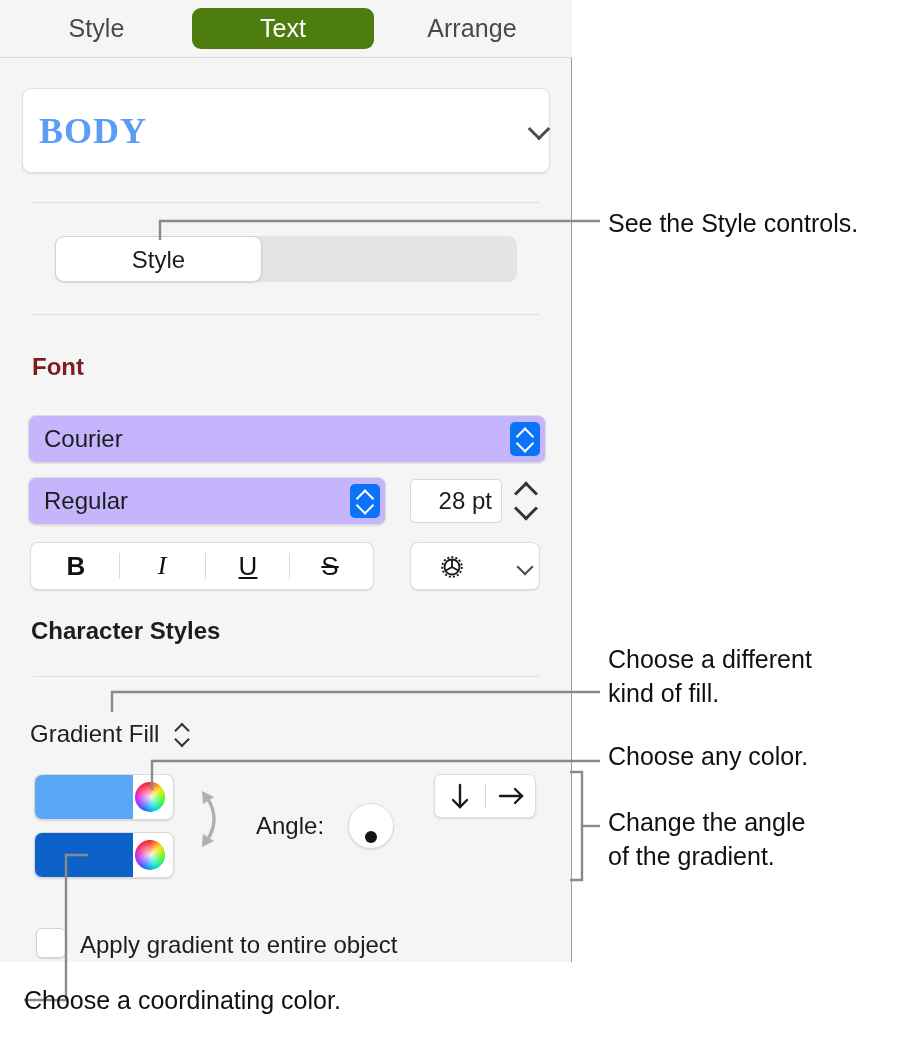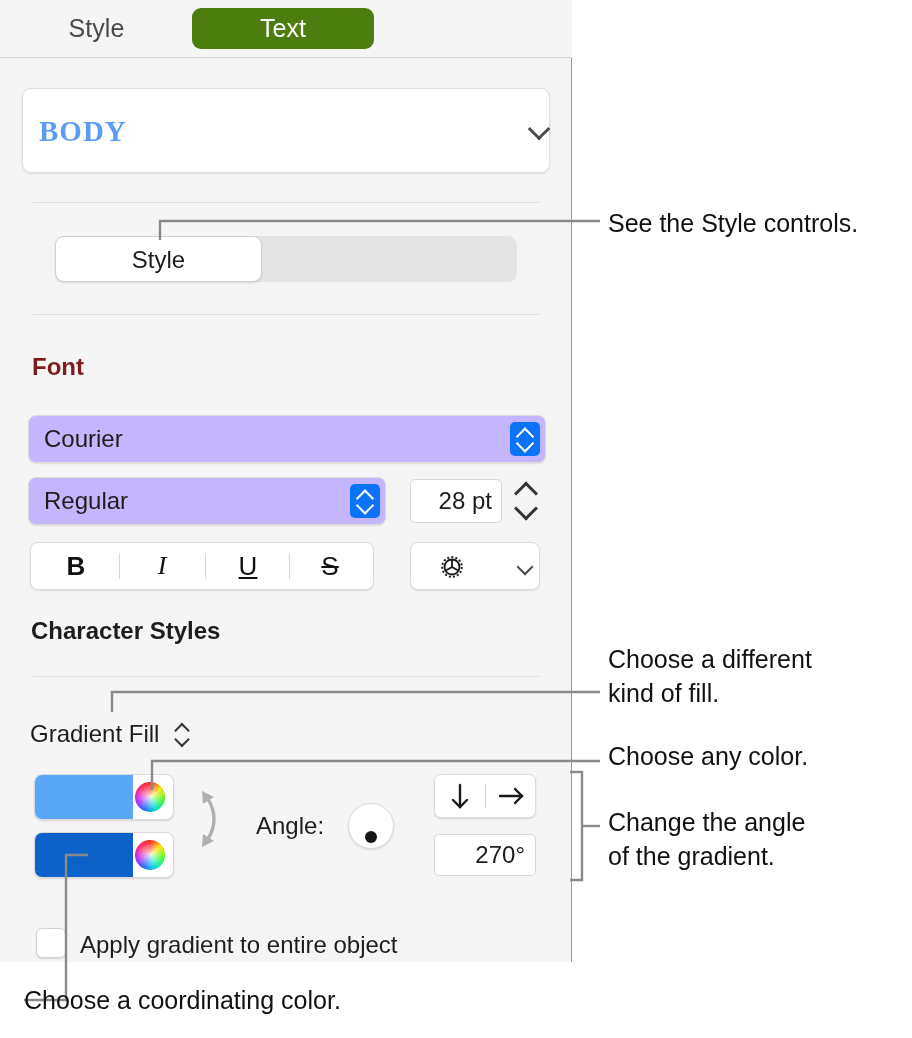--- a/index.html
+++ b/index.html
@@ -66,21 +66,21 @@
     border: 1px solid #e0e0e0;
     border-radius: 9px;
     box-shadow: 0 1px 2px rgba(0,0,0,0.10);
     box-sizing: border-box;
   }
   #stylepopup .label {
     position: absolute;
     left: 16px; top: 50%;
     transform: translateY(-50%);
     font-family: "Liberation Serif", serif;
-    font-size: 29px;
+    font-size: 36px;
     font-weight: bold;
     letter-spacing: 1px;
     color: #5b9cf6;
   }
   .chev {
     width: 22px; height: 12px;
     position: relative;
   }
   .chev::before {
     content: "";
@@ -464,20 +464,21 @@
   #co-coord   { left: 24px;  top: 983px; }
 </style>
 </head>
 <body>
 
 <div id="inspector">
 
   <div id="tabbar">
     <div class="tab" id="tab-style">Style</div>
     <div class="tab sel" id="tab-text">Text</div>
+    <div class="tab" id="tab-arr">Arrange</div>
   </div>
 
   <div id="stylepopup">
     <span class="label" style="color: rgb(91, 156, 246);">BODY</span>
     <span class="chevwrap">
       <span class="chev"></span>
     </span>
   </div>
 
   <div class="rule" id="rule1"></div>
@@ -585,23 +586,20 @@
     <div class="half right">
       <svg width="50" height="42" viewBox="0 0 50 42">
         <g stroke="#1a1a1a" stroke-width="2.4" fill="none" stroke-linecap="round">
           <path d="M14 21 L36 21"></path>
           <path d="M29 14 L36 21 L29 28"></path>
         </g>
       </svg>
     </div>
   </div>
 
-  <div id="anglefield">
-    <span class="ptext">270°</span>
-  </div>
 
   <div id="checkrow">
     <span id="checkbox"></span>
     <span class="cklabel">Apply gradient to entire object</span>
   </div>
 </div>
 
 <svg id="calloutsvg">
   <g stroke="#8a8a8a" stroke-width="2.4" fill="none">
 

